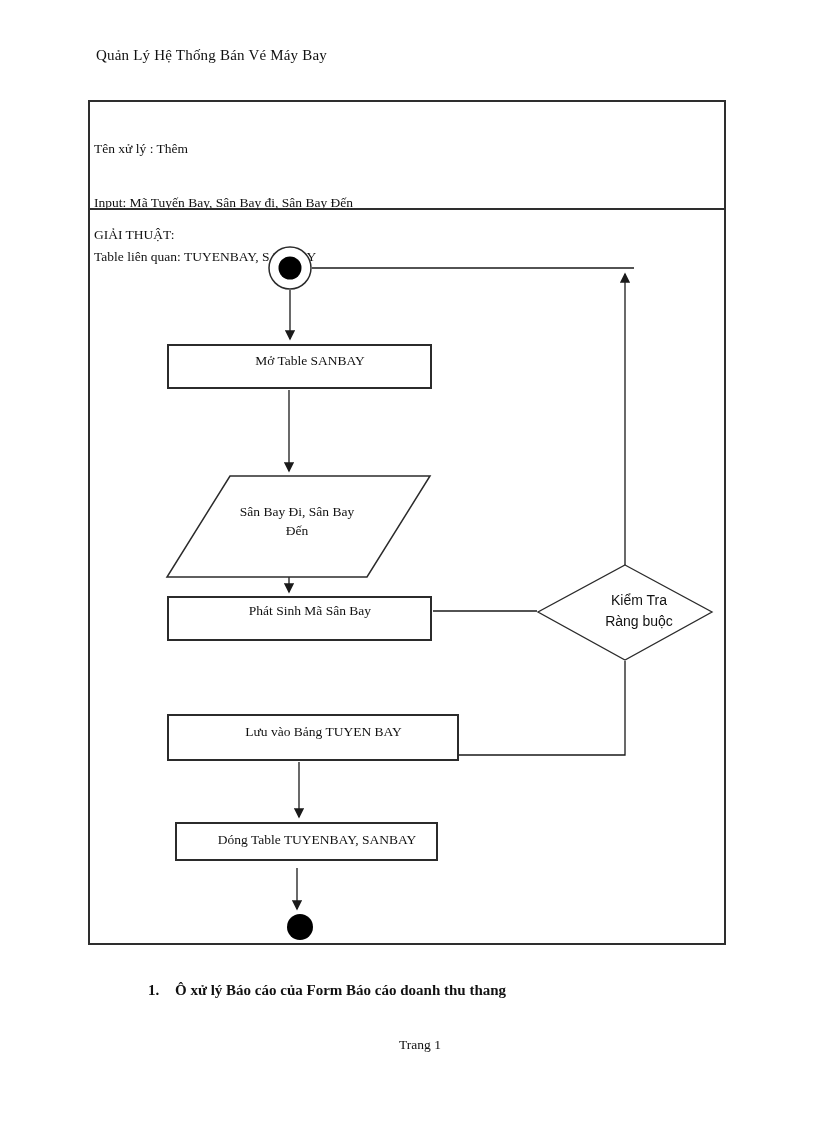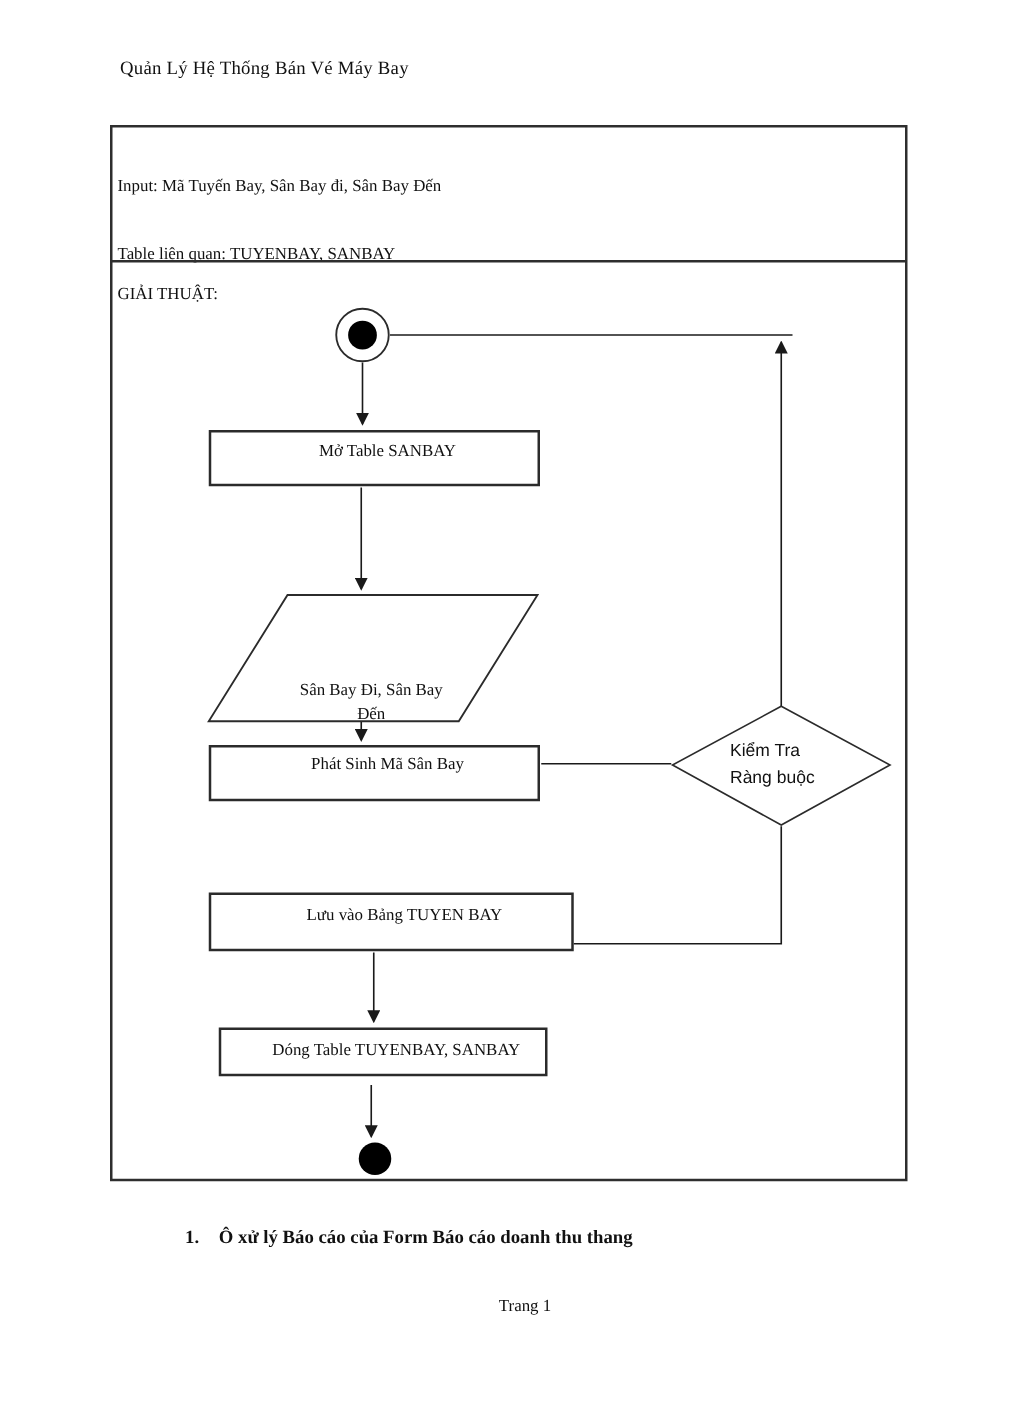--- a/index.html
+++ b/index.html
@@ -54,26 +54,26 @@
     line-height: 16px;
     padding-left: 21px;
   }
   .fbox1 { left: 167px; top: 344px; width: 265px; height: 45px; padding-top: 7px; }
   .fbox2 { left: 167px; top: 596px; width: 265px; height: 45px; padding-top: 5px; }
   .fbox3 { left: 167px; top: 714px; width: 292px; height: 47px; padding-top: 8px; }
   .fbox4 { left: 175px; top: 822px; width: 263px; height: 39px; padding-top: 8px; }
 
   .io-text {
     left: 197px; top: 502px; width: 200px;
-    text-align: center; font-size: 13.5px; line-height: 19px; margin-top: 40px;
+    text-align: center; font-size: 13.5px; line-height: 19px;
   }
   .decision-text {
     left: 584px; top: 590px; width: 110px;
     font-family: "Liberation Sans", "DejaVu Sans", sans-serif;
-    font-size: 14px; line-height: 21px; text-align: left;
+    font-size: 14px; line-height: 21px; text-align: center;
   }
 
   .footer-note {
     left: 148px; top: 982px;
     font-size: 15px; font-weight: bold;
     display: flex;
   }
   .footer-note .num { width: 27px; }
   .page-footer {
     left: 0; top: 1037px; width: 840px;
@@ -81,20 +81,21 @@
   }
 </style>
 </head>
 <body>
 
 <div class="abs doc-header">Quản Lý Hệ Thống Bán Vé Máy Bay</div>
 
 <div class="abs outer-box"></div>
 
 <div class="abs spec-lines">
+  <div>Tên xử lý : Thêm</div>
   <div>Input: Mã Tuyến Bay, Sân Bay đi, Sân Bay Đến</div>
   <div>Table liên quan: TUYENBAY, SANBAY</div>
 </div>
 
 <div class="abs spec-divider"></div>
 <div class="abs section-label">GIẢI THUẬT:</div>
 
 <svg class="flow-lines" viewBox="0 0 816 1123">
   <defs>
     <marker id="ah" viewBox="0 0 10 10" refX="8.5" refY="5" markerWidth="8" markerHeight="8" orient="auto-start-reverse">

